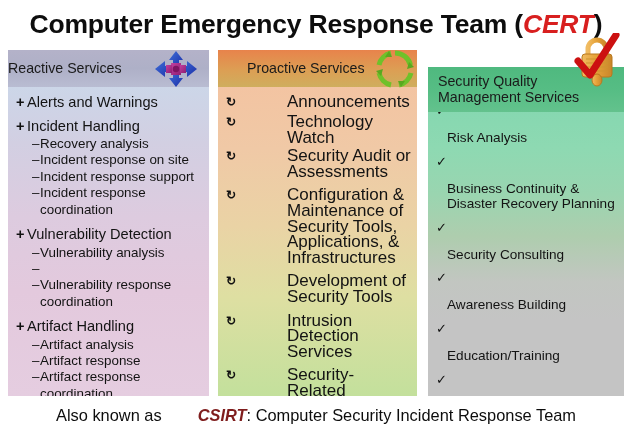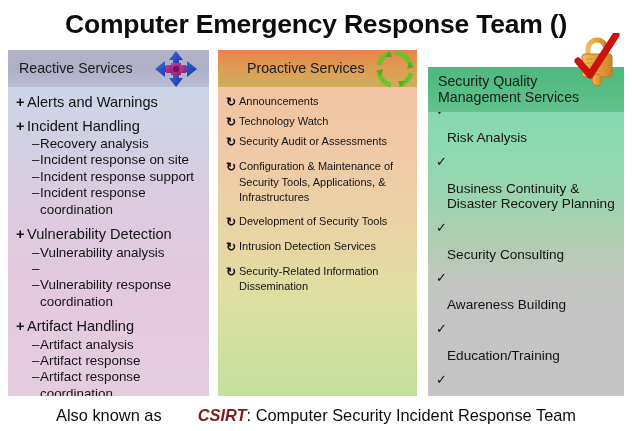--- a/index.html
+++ b/index.html
@@ -70,21 +70,20 @@
     top: 0;
     width: 100%;
     box-sizing: border-box;
     display: flex;
     align-items: center;
     z-index: 3;
   }
   #col1 .hdr {
     height: 37px;
     background: linear-gradient(to bottom, #b4b2c9 0%, #aeb0c7 50%, #b9bcd2 100%);
-    padding-left: 11px;
   }
   #col2 .hdr {
     height: 37px;
     background: linear-gradient(to bottom, #e8834b 0%, #dc9f54 55%, #cfae5e 100%);
     padding-left: 29px;
   }
   #col3 .hdr {
     height: 45px;
     background: linear-gradient(to bottom, #4fb97f 0%, #56bd84 50%, #63c28d 100%);
     padding-left: 10px;
@@ -156,22 +155,23 @@
 
   
   .r2 { margin-bottom: 3px; }
   .r2 .bullet {
     width: 13px;
     font-size: 12.2px;
     line-height: 17px;
     font-weight: bold;
   }
   .r2 .txt {
-    font-size: 11px;
+    font-size: 17px;
     line-height: 15.6px;
+    margin-left: 48px;
   }
 
   
   .r3 { margin-bottom: 2px; }
   .r3 .bullet {
     width: 11px;
     font-size: 13px;
     line-height: 17px;
   }
   .r3 .txt {
@@ -210,20 +210,21 @@
     padding-left: 36px;
   }
 </style>
 </head>
 <body>
 
 <div id="page">
 
   <div id="title">
     <span>Computer Emergency Response Team (</span>
+      <span class="accent">CERT</span>
       <span>)</span>
   </div>
 
   <div class="col" id="col1">
     <div class="hdr">
       <span class="hdr-text">Reactive Services</span>
     </div>
     <div class="body">
       <div class="list">
 

